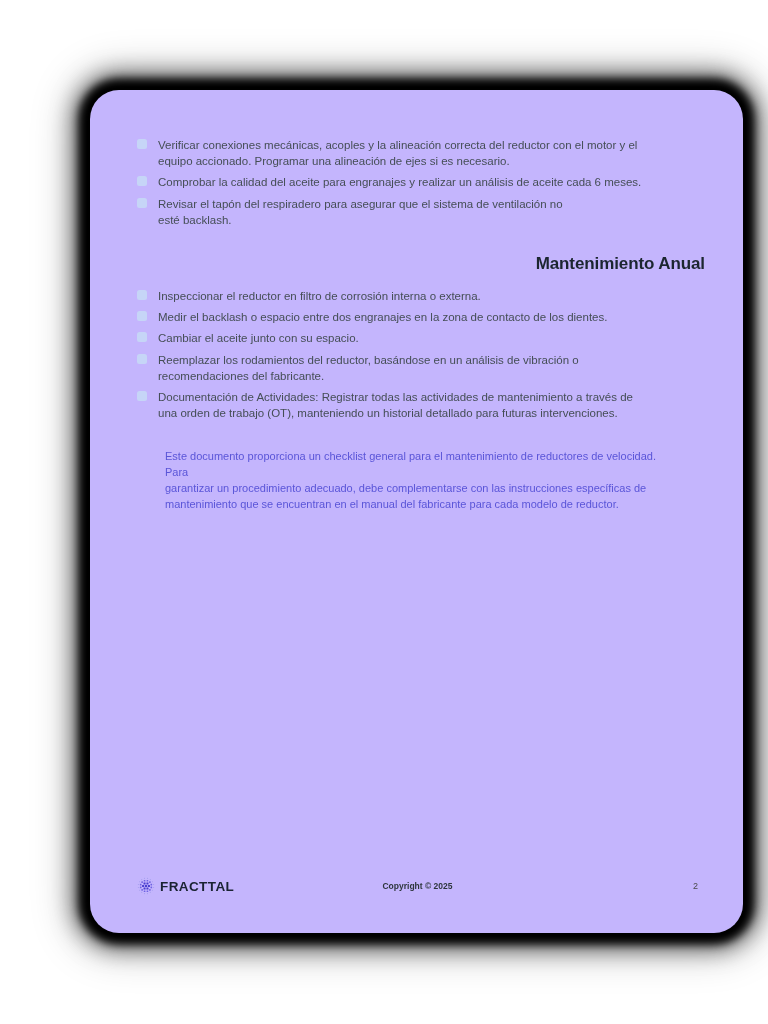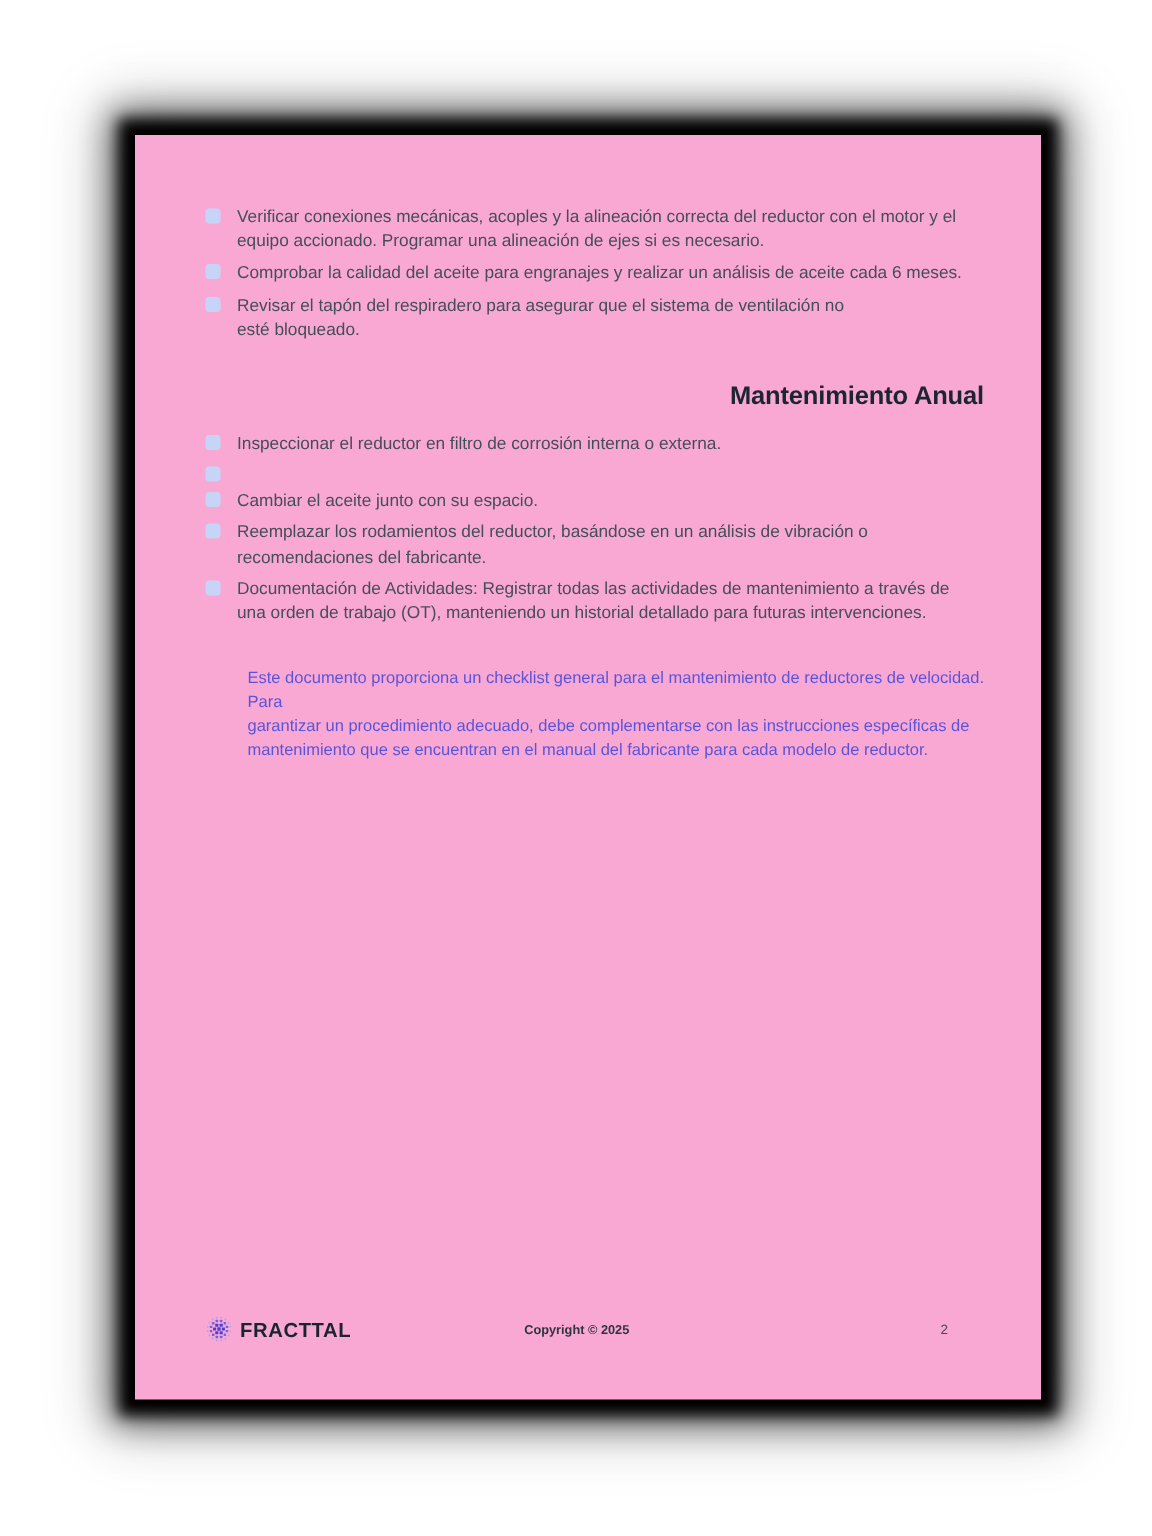--- a/index.html
+++ b/index.html
@@ -11,28 +11,29 @@
     width: 768px;
     height: 1024px;
     position: relative;
     overflow: hidden;
     font-family: "Liberation Sans", sans-serif;
   }
   .page {
     position: absolute;
     left: 90px;
     top: 90px;
-    width: 604px;
+    width: 653px;
     height: 843px;
-    background: #f9a8d4;
+    background: #c4b5fd;
     box-shadow:
       0 0 2px 2px #000,
       0 0 9px 11px #000,
       0 0 22px 16px rgba(0,0,0,0.6),
       0 0 40px 20px rgba(0,0,0,0.22);
+    border-radius: 29px;
   }
   .content {
     position: absolute;
     left: 47px;
     top: 47px;
     right: 38px;
   }
   .check-item {
     display: flex;
     align-items: flex-start;
@@ -67,21 +68,21 @@
     font-size: 11px;
     line-height: 16px;
     color: var(--note-text, #5a55d8);
     white-space: pre-line;
     max-width: 512px;
     margin-left: 28px;
   }
   .footer {
     position: absolute;
     left: 47px;
-    right: 62px;
+    right: 45px;
     bottom: 36px;
     height: 22px;
     display: flex;
     align-items: center;
     justify-content: space-between;
   }
   .brand {
     display: flex;
     align-items: center;
     gap: 5px;
@@ -118,32 +119,33 @@
         <span class="item-text">Verificar conexiones mecánicas, acoples y la alineación correcta del reductor con el motor y el
 equipo accionado. Programar una alineación de ejes si es necesario.</span>
       </div>
       <div class="check-item">
         <span class="checkbox"></span>
         <span class="item-text">Comprobar la calidad del aceite para engranajes y realizar un análisis de aceite cada 6 meses.</span>
       </div>
       <div class="check-item">
         <span class="checkbox"></span>
         <span class="item-text">Revisar el tapón del respiradero para asegurar que el sistema de ventilación no
-esté bloqueado.</span>
+esté backlash.</span>
       </div>
     </div>
 
     <div>
       <h2 class="section-heading">Mantenimiento Anual</h2>
       <div class="check-item">
         <span class="checkbox"></span>
         <span class="item-text">Inspeccionar el reductor en filtro de corrosión interna o externa.</span>
       </div>
       <div class="check-item">
         <span class="checkbox"></span>
+        <span class="item-text">Medir el backlash o espacio entre dos engranajes en la zona de contacto de los dientes.</span>
       </div>
       <div class="check-item">
         <span class="checkbox"></span>
         <span class="item-text">Cambiar el aceite junto con su espacio.</span>
       </div>
       <div class="check-item">
         <span class="checkbox"></span>
         <span class="item-text">Reemplazar los rodamientos del reductor, basándose en un análisis de vibración o
 recomendaciones del fabricante.</span>
       </div>

